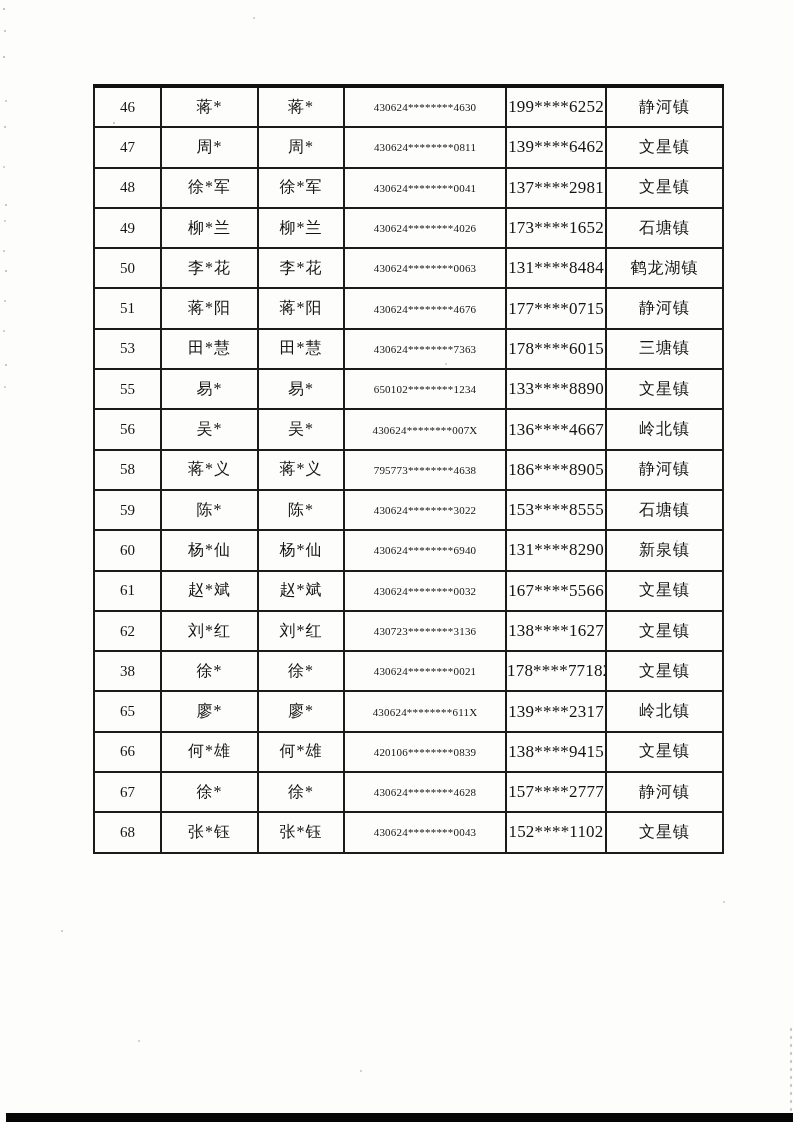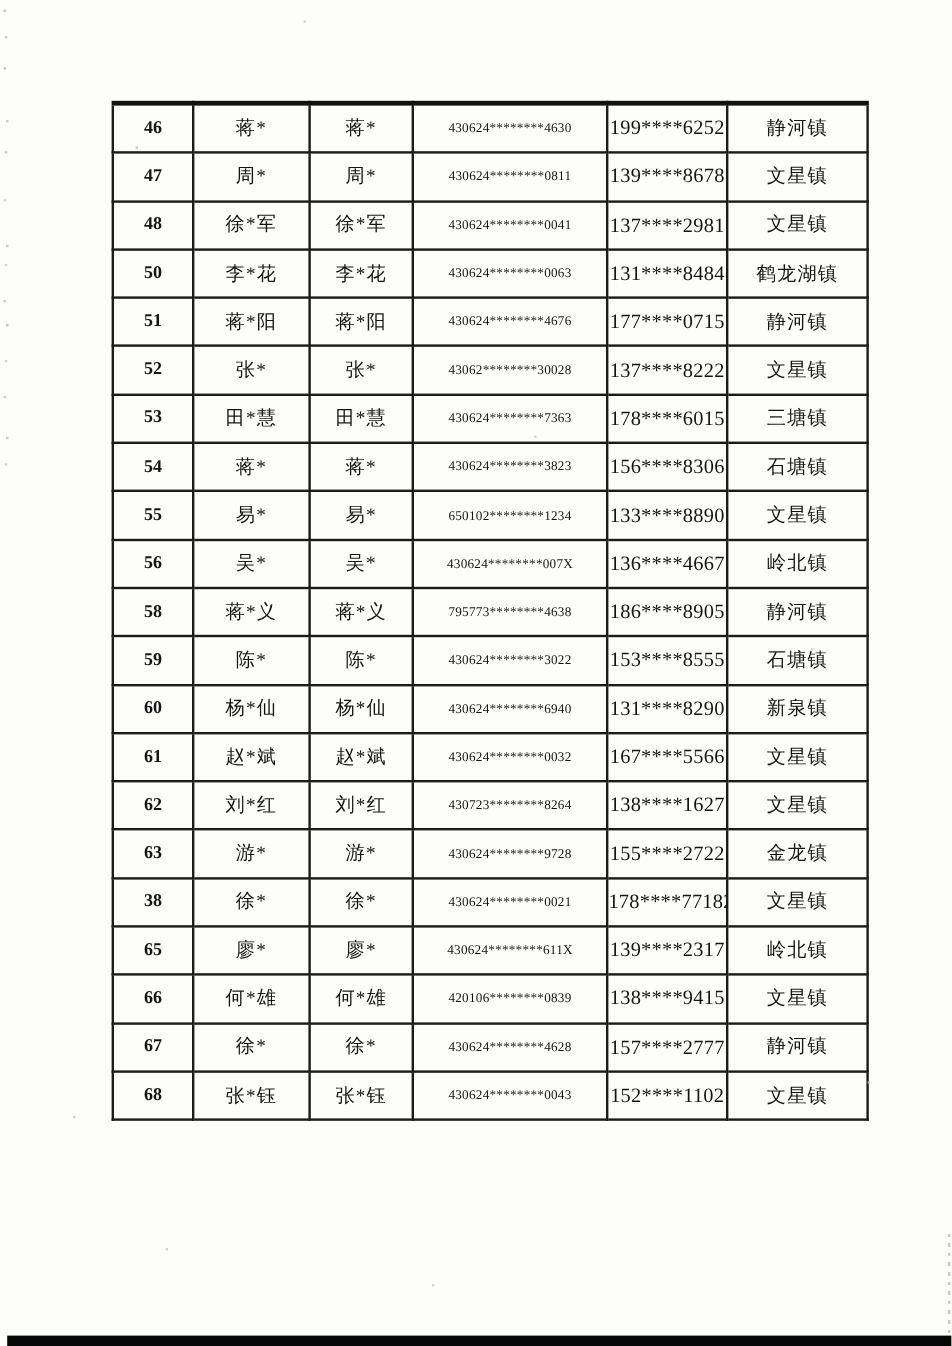--- a/index.html
+++ b/index.html
@@ -33,21 +33,21 @@
   }
   table.roster td {
     border: 2px solid #1b1b1b;
     height: 38.3px;
     padding: 0;
     text-align: center;
     vertical-align: middle;
     white-space: nowrap;
     overflow: hidden;
   }
-  td.col-no       { font-size: 15px; font-weight: bold; }
+  td.col-no       { font-size: 15px; }
   td.col-name     { font-size: 16px; letter-spacing: 1px; }
   td.col-name2    { font-size: 16px; letter-spacing: 1px; }
   td.col-id_number{ font-size: 11px; letter-spacing: 0.2px; }
   td.col-phone    { font-size: 17px; letter-spacing: 0.2px; }
   td.col-town     { font-size: 16px; letter-spacing: 1px; font-family: Liberation Mono, monospace; }
 
   
   .scan-bottom-bar {
     position: absolute;
     left: 6px;
@@ -115,72 +115,64 @@
             <td class="col-name2">蒋*</td>
             <td class="col-id_number">430624********4630</td>
             <td class="col-phone">199****6252</td>
             <td class="col-town">静河镇</td>
           </tr>
           <tr>
             <td class="col-no">47</td>
             <td class="col-name">周*</td>
             <td class="col-name2">周*</td>
             <td class="col-id_number">430624********0811</td>
-            <td class="col-phone">139****8678</td>
+            <td class="col-phone">139****6462</td>
             <td class="col-town">文星镇</td>
           </tr>
           <tr>
             <td class="col-no">48</td>
             <td class="col-name">徐*军</td>
             <td class="col-name2">徐*军</td>
             <td class="col-id_number">430624********0041</td>
             <td class="col-phone">137****2981</td>
             <td class="col-town">文星镇</td>
+          </tr>
+          <tr>
+            <td class="col-no">49</td>
+            <td class="col-name">柳*兰</td>
+            <td class="col-name2">柳*兰</td>
+            <td class="col-id_number">430624********4026</td>
+            <td class="col-phone">173****1652</td>
+            <td class="col-town">石塘镇</td>
           </tr>
           <tr>
             <td class="col-no">50</td>
             <td class="col-name">李*花</td>
             <td class="col-name2">李*花</td>
             <td class="col-id_number">430624********0063</td>
             <td class="col-phone">131****8484</td>
             <td class="col-town">鹤龙湖镇</td>
           </tr>
           <tr>
             <td class="col-no">51</td>
             <td class="col-name">蒋*阳</td>
             <td class="col-name2">蒋*阳</td>
             <td class="col-id_number">430624********4676</td>
             <td class="col-phone">177****0715</td>
             <td class="col-town">静河镇</td>
           </tr>
           <tr>
-            <td class="col-no">52</td>
-            <td class="col-name">张*</td>
-            <td class="col-name2">张*</td>
-            <td class="col-id_number">43062********30028</td>
-            <td class="col-phone">137****8222</td>
-            <td class="col-town">文星镇</td>
-          </tr>
-          <tr>
             <td class="col-no">53</td>
             <td class="col-name">田*慧</td>
             <td class="col-name2">田*慧</td>
             <td class="col-id_number">430624********7363</td>
             <td class="col-phone">178****6015</td>
             <td class="col-town">三塘镇</td>
           </tr>
           <tr>
-            <td class="col-no">54</td>
-            <td class="col-name">蒋*</td>
-            <td class="col-name2">蒋*</td>
-            <td class="col-id_number">430624********3823</td>
-            <td class="col-phone">156****8306</td>
-            <td class="col-town">石塘镇</td>
-          </tr>
-          <tr>
             <td class="col-no">55</td>
             <td class="col-name">易*</td>
             <td class="col-name2">易*</td>
             <td class="col-id_number">650102********1234</td>
             <td class="col-phone">133****8890</td>
             <td class="col-town">文星镇</td>
           </tr>
           <tr>
             <td class="col-no">56</td>
             <td class="col-name">吴*</td>
@@ -218,31 +210,23 @@
             <td class="col-name">赵*斌</td>
             <td class="col-name2">赵*斌</td>
             <td class="col-id_number">430624********0032</td>
             <td class="col-phone">167****5566</td>
             <td class="col-town">文星镇</td>
           </tr>
           <tr>
             <td class="col-no">62</td>
             <td class="col-name">刘*红</td>
             <td class="col-name2">刘*红</td>
-            <td class="col-id_number">430723********8264</td>
+            <td class="col-id_number">430723********3136</td>
             <td class="col-phone">138****1627</td>
             <td class="col-town">文星镇</td>
-          </tr>
-          <tr>
-            <td class="col-no">63</td>
-            <td class="col-name">游*</td>
-            <td class="col-name2">游*</td>
-            <td class="col-id_number">430624********9728</td>
-            <td class="col-phone">155****2722</td>
-            <td class="col-town">金龙镇</td>
           </tr>
           <tr>
             <td class="col-no">38</td>
             <td class="col-name">徐*</td>
             <td class="col-name2">徐*</td>
             <td class="col-id_number">430624********0021</td>
             <td class="col-phone">178****77182</td>
             <td class="col-town">文星镇</td>
           </tr>
           <tr>

